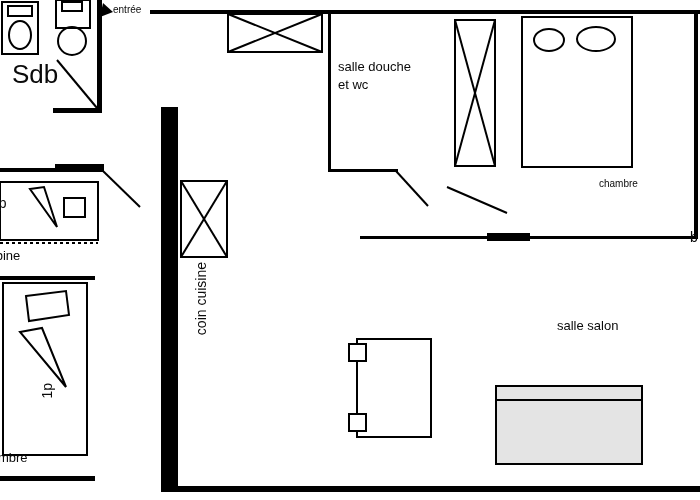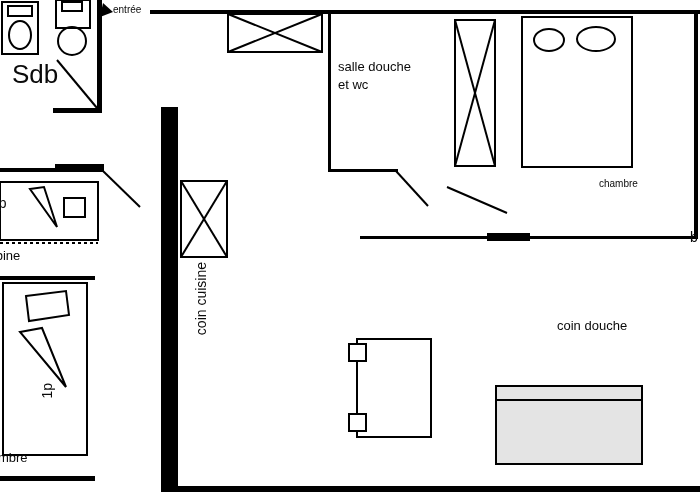--- a/index.html
+++ b/index.html
@@ -119,19 +119,19 @@
 
   <div class="lbl f14" style="left:690px; top:228px;">b</div>
 
   <div class="lbl f14" style="left:-9px; top:194px;">1p</div>
 
   <div class="lbl f15" style="left:-18px; top:247px;">cabine</div>
 
   <div class="lbl f14 vert" style="left:192px; top:262px;">coin cuisine</div>
 
 
-  <div class="lbl f15" style="left:557px; top:317px;">coin douche</div>
+  <div class="lbl f15" style="left:557px; top:317px;">salle salon</div>
 
   <div class="lbl f14 vert" style="left:38px; top:383px;">1p</div>
 
   <div class="lbl f15" style="left:-23px; top:449px;">chambre</div>
 
 </div>
 
 </body></html>

